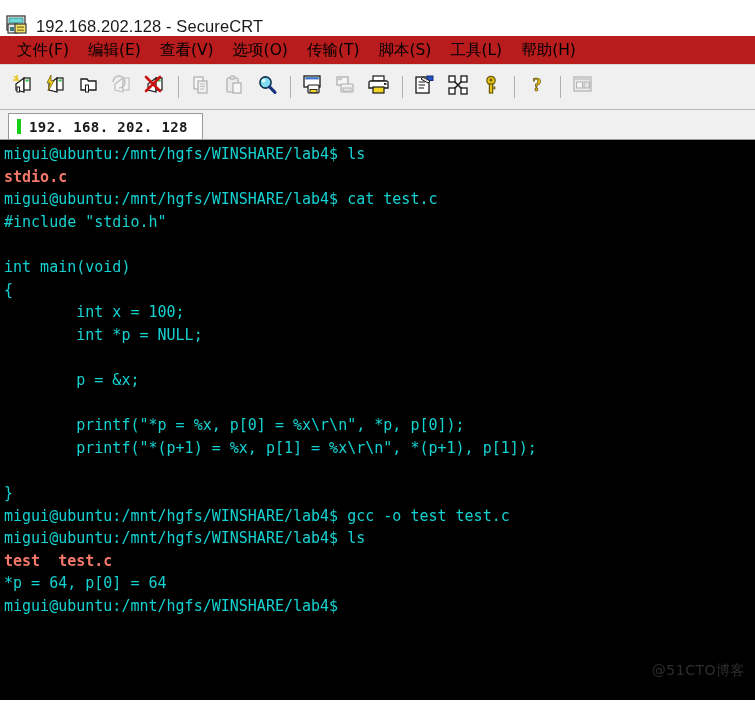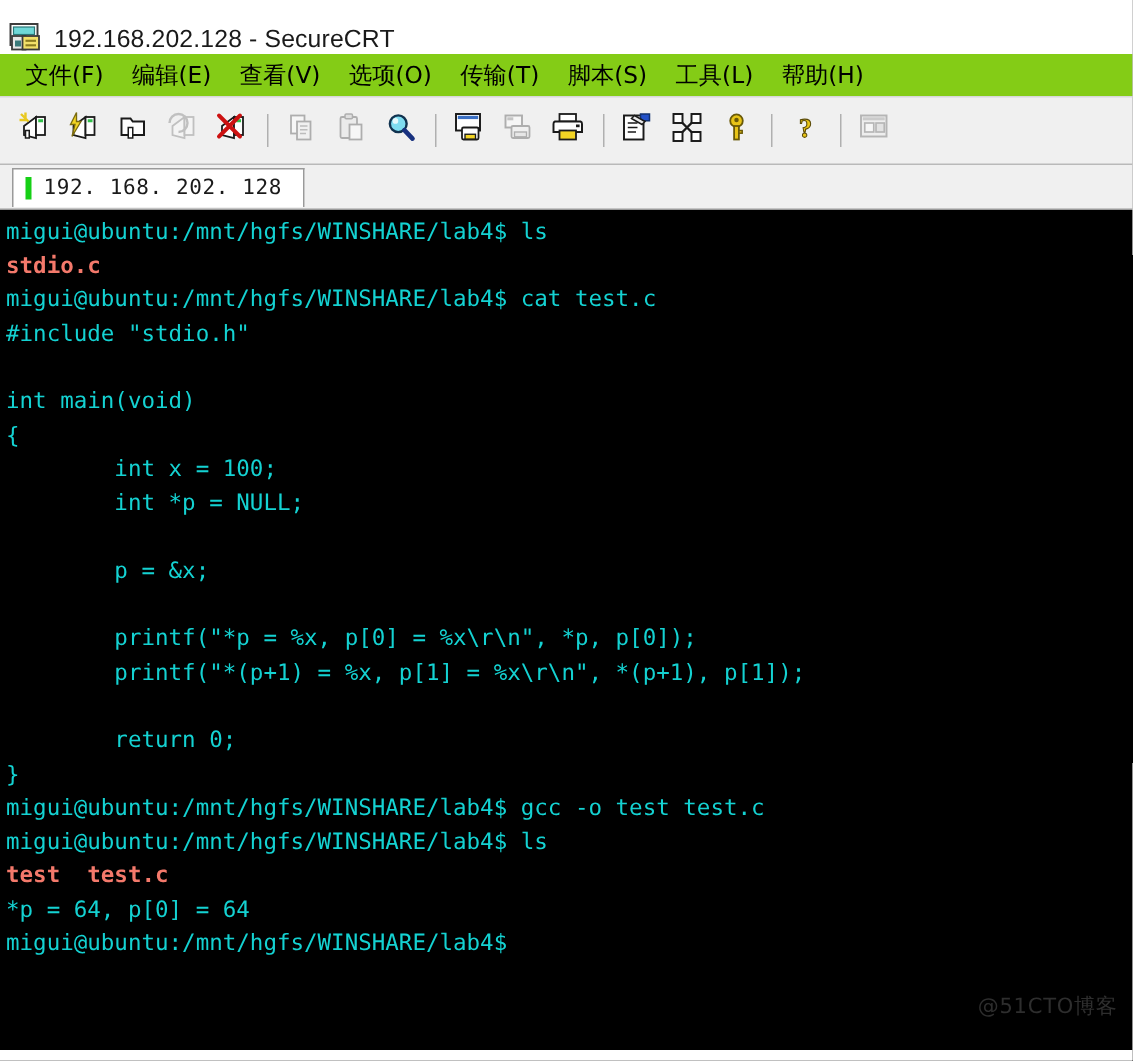--- a/index.html
+++ b/index.html
@@ -35,21 +35,21 @@
     font-size: 16.5px;
     color: #1a1a1a;
     font-family: "Liberation Sans", sans-serif;
     letter-spacing: 0.1px;
     white-space: nowrap;
   }
 
   
   #menubar {
     height: 28px;
-    background: #84cc16;
+    background: #b91c1c;
     display: flex;
     align-items: center;
     padding-left: 8px;
     box-sizing: border-box;
   }
   .menu-item {
     font-size: 15.5px;
     color: #000000;
     padding: 2px 10px 2px 9px;
     white-space: nowrap;
@@ -85,23 +85,24 @@
     margin: 0 7px 0 5px;
     flex: 0 0 1px;
   }
 
   
   #tabstrip {
     height: 30px;
     background: #f0f0f0;
     border-bottom: 1px solid #9a9a9a;
     display: flex;
-    align-items: center;
+    align-items: flex-end;
     padding-left: 8px;
     box-sizing: border-box;
+    font-weight: bold;
   }
   #tab-session {
     height: 26px;
     background: #ffffff;
     border: 1px solid #9a9a9a;
     border-bottom: none;
     display: flex;
     align-items: center;
     padding: 0 14px 0 8px;
     box-sizing: border-box;
@@ -382,21 +383,20 @@
   <div class="term-line">int main(void)</div>
   <div class="term-line">{</div>
   <div class="term-line">        int x = 100;</div>
   <div class="term-line">        int *p = NULL;</div>
   <div class="term-line"></div>
   <div class="term-line">        p = &amp;x;</div>
   <div class="term-line"></div>
   <div class="term-line">        printf("*p = %x, p[0] = %x\r\n", *p, p[0]);</div>
   <div class="term-line">        printf("*(p+1) = %x, p[1] = %x\r\n", *(p+1), p[1]);</div>
   <div class="term-line"></div>
-  <div class="term-line">        return 0;</div>
   <div class="term-line">}</div>
   <div class="term-line">migui@ubuntu:/mnt/hgfs/WINSHARE/lab4$ gcc -o test test.c</div>
   <div class="term-line">migui@ubuntu:/mnt/hgfs/WINSHARE/lab4$ ls</div>
   <div class="term-line fn">test  test.c</div>
   <div class="term-line">*p = 64, p[0] = 64</div>
   <div class="term-line">migui@ubuntu:/mnt/hgfs/WINSHARE/lab4$</div>
 
   <div id="watermark">@51CTO博客</div>
 </div>
 

